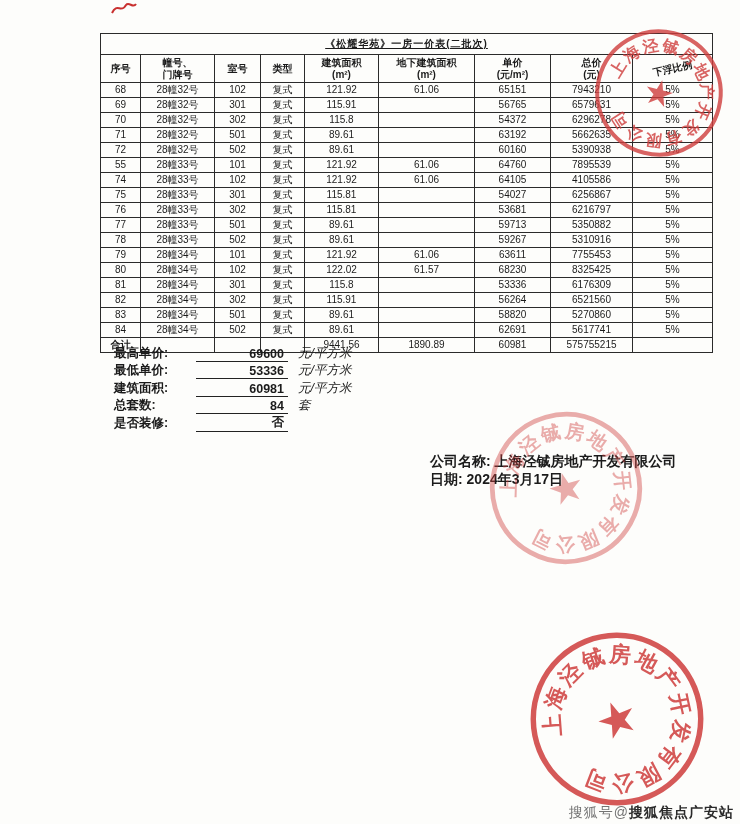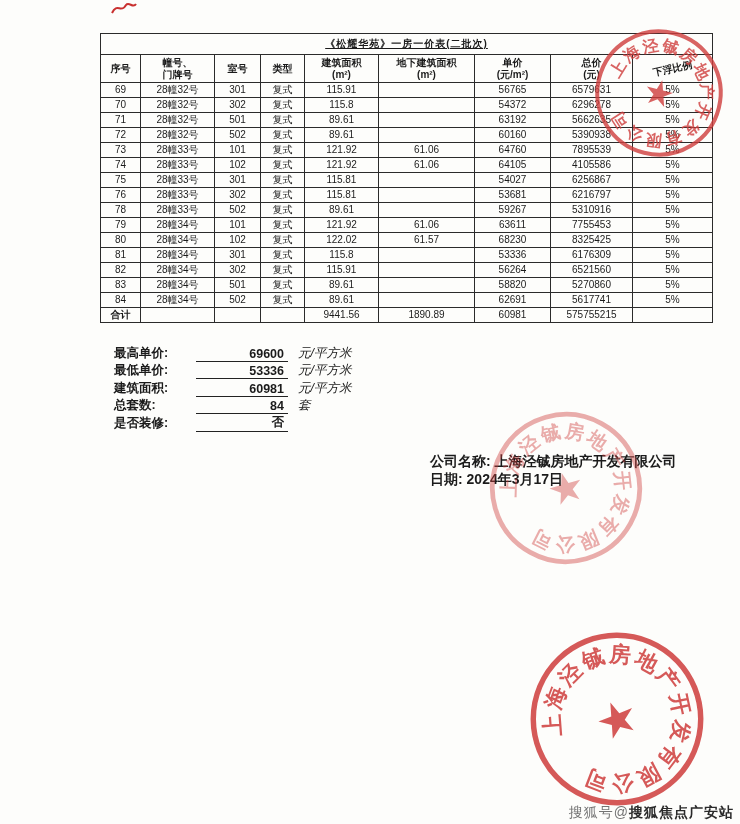--- a/index.html
+++ b/index.html
@@ -103,20 +103,31 @@
           <div>总价</div>
           <div>(元)</div>
         </th>
         <th class="slant">
           <div>下浮比例</div>
         </th>
       </tr>
   </thead>
   <tbody>
       <tr>
+        <td>68</td>
+        <td>28幢32号</td>
+        <td>102</td>
+        <td>复式</td>
+        <td>121.92</td>
+        <td>61.06</td>
+        <td>65151</td>
+        <td>7943210</td>
+        <td>5%</td>
+      </tr>
+      <tr>
         <td>69</td>
         <td>28幢32号</td>
         <td>301</td>
         <td>复式</td>
         <td>115.91</td>
         <td></td>
         <td>56765</td>
         <td>6579631</td>
         <td>5%</td>
       </tr>
@@ -147,21 +158,21 @@
         <td>28幢32号</td>
         <td>502</td>
         <td>复式</td>
         <td>89.61</td>
         <td></td>
         <td>60160</td>
         <td>5390938</td>
         <td>5%</td>
       </tr>
       <tr>
-        <td>73</td>
+        <td>55</td>
         <td>28幢33号</td>
         <td>101</td>
         <td>复式</td>
         <td>121.92</td>
         <td>61.06</td>
         <td>64760</td>
         <td>7895539</td>
         <td>5%</td>
       </tr>
       <tr>
@@ -188,20 +199,31 @@
       </tr>
       <tr>
         <td>76</td>
         <td>28幢33号</td>
         <td>302</td>
         <td>复式</td>
         <td>115.81</td>
         <td></td>
         <td>53681</td>
         <td>6216797</td>
+        <td>5%</td>
+      </tr>
+      <tr>
+        <td>77</td>
+        <td>28幢33号</td>
+        <td>501</td>
+        <td>复式</td>
+        <td>89.61</td>
+        <td></td>
+        <td>59713</td>
+        <td>5350882</td>
         <td>5%</td>
       </tr>
       <tr>
         <td>78</td>
         <td>28幢33号</td>
         <td>502</td>
         <td>复式</td>
         <td>89.61</td>
         <td></td>
         <td>59267</td>

